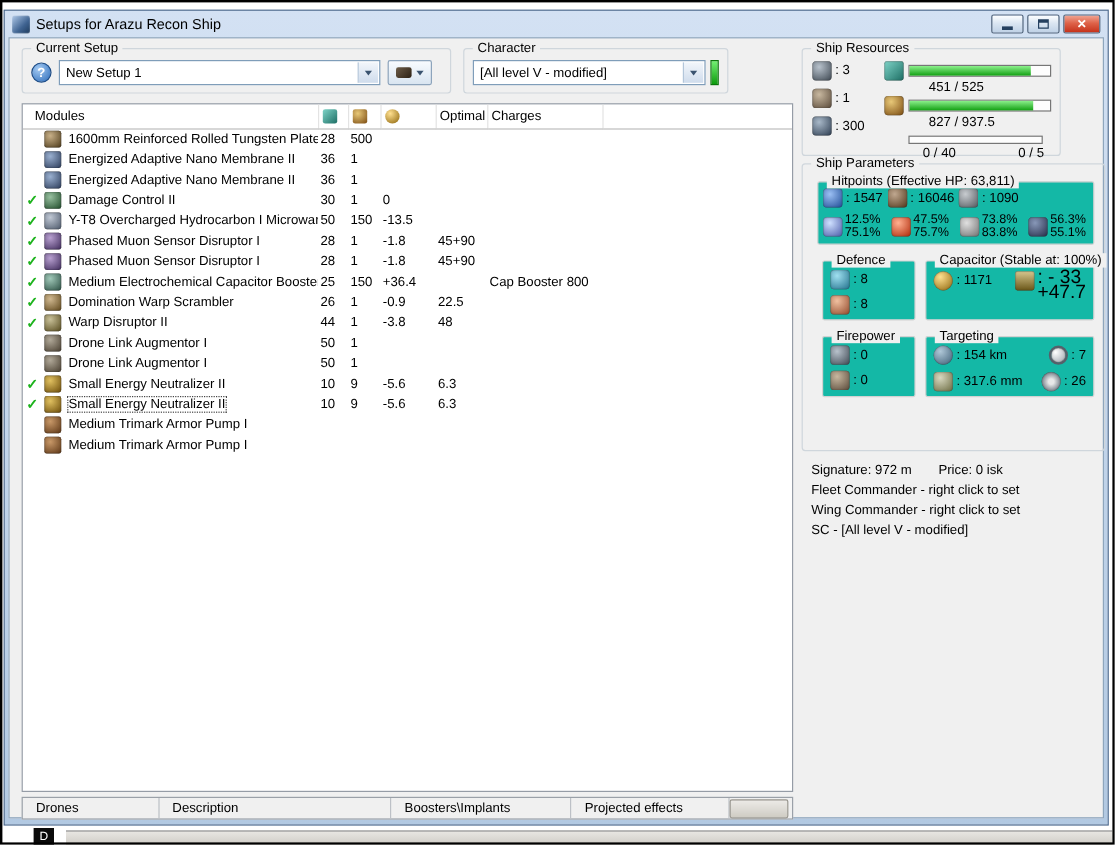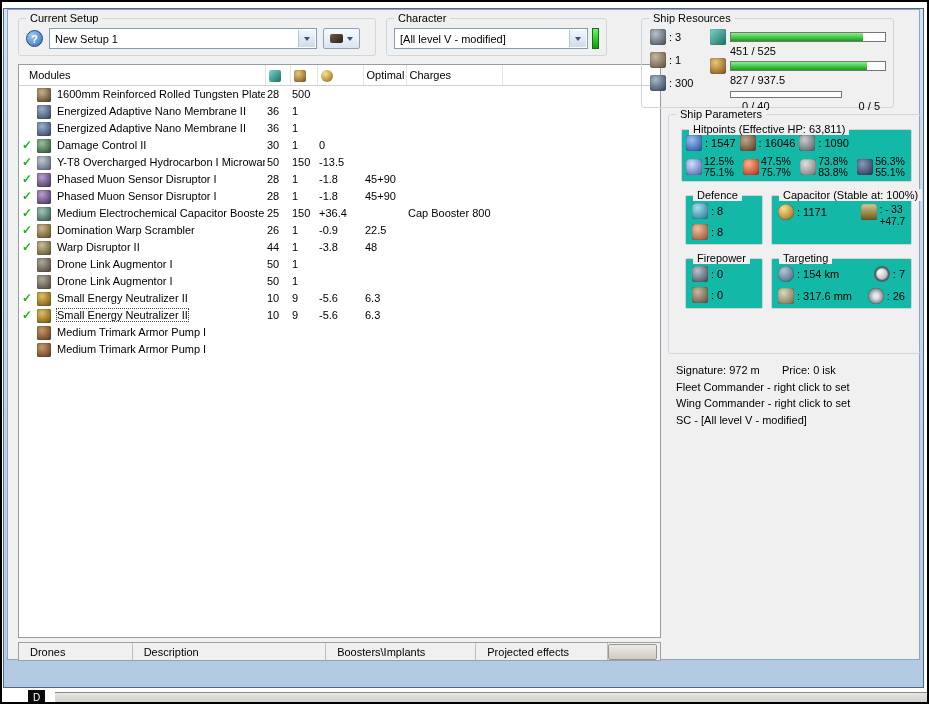--- a/index.html
+++ b/index.html
@@ -105,21 +105,21 @@
   .iv{display:flex;align-items:center;gap:3px;white-space:nowrap}
 
   
   .res-inner{display:flex;padding:10px 7px 2px 8px;gap:6px}
   .res-left{width:54px;display:flex;flex-direction:column;gap:7px}
   .res-right{flex:1;display:flex;flex-direction:column}
   .barrow{display:flex;align-items:center;gap:4px;height:16px}
   .bar{flex:1;height:10px;border:1px solid #767676;background:#fdfdfd;position:relative;box-sizing:border-box}
   .bar .fill{position:absolute;left:0;top:0;bottom:0;background:linear-gradient(#8cf18c,#13a013)}
   .bar.small{flex:none;width:112px;height:7px}
-  .barval{height:13px;line-height:12px;margin-left:20px}
+  .barval{height:13px;line-height:12px;margin-left:37px}
   .calrow{display:flex;align-items:center;height:11px;margin-top:2px}
   .calbottom{display:flex;height:13px;line-height:13px}
 
   
   .sub{position:relative;border:1px solid #d2d2d2;border-radius:2px;box-sizing:border-box;background:#14b8a6}
   .hp-vals{display:flex;align-items:center;gap:4px;padding:5px 2px 2px 4px}
   .hp-vals .iv{flex:none}
   .res-row{display:flex;justify-content:space-between;padding:3px 6px 3px 4px}
   .rgrp{display:flex;align-items:center;gap:2px}
   .rcol{display:flex;flex-direction:column;line-height:11px;font-size:10.5px}
@@ -137,20 +137,35 @@
   
   .bottom-strip{position:absolute;left:55px;top:692px;width:872px;height:12px;
       background:linear-gradient(#e8e6e2,#cfccc6);border-top:1px solid #8a8a8a;box-sizing:border-box}
   .d-chip{position:absolute;left:28px;top:690px;width:17px;height:14px;background:#0a0a0a;color:#fff;
       font-size:10px;display:flex;align-items:center;justify-content:center}
 </style>
 </head>
 <body>
 
 <div class="win">
+  <div class="titlebar">
+    <span class="app-icon"></span>
+    <span class="title">Setups for Arazu Recon Ship</span>
+    <span class="winbtns">
+      <span class="wbtn">
+          <span class="glyph-min"></span>
+        </span>
+      <span class="wbtn">
+          <span class="glyph-max"></span>
+        </span>
+      <span class="wbtn close">
+          <span>✕</span>
+        </span>
+    </span>
+  </div>
 
   <div class="content">
 
     <div class="gb" style="left:10px;top:8px;width:358px;height:38px">
       <span class="legend">Current Setup</span>
       <div style="display:flex;align-items:center;gap:6px;padding:9px 7px 0 7px">
         <span class="help">?</span>
         <div class="dd" style="width:268px">
           <span>New Setup 1</span>
           <span class="arrowbox">
@@ -383,21 +398,21 @@
     </div>
 
     <div class="tabs">
       <div class="tab" style="width:115px">Drones</div>
       <div class="tab" style="width:196px">Description</div>
       <div class="tab" style="width:152px">Boosters\Implants</div>
       <div class="tab" style="width:133px">Projected effects</div>
       <div class="gbtn"></div>
     </div>
 
-    <div class="gb" style="left:633px;top:8px;width:253px;height:90px">
+    <div class="gb" style="left:660px;top:8px;width:216px;height:90px">
       <span class="legend">Ship Resources</span>
       <div class="res-inner">
         <div class="res-left">
           <div class="iv">
               <span class="ic ic-turret"></span>
               <span>: 3</span>
             </div>
           <div class="iv">
               <span class="ic ic-launcher"></span>
               <span>: 1</span>
@@ -503,21 +518,21 @@
         </div>
         <div class="sub" style="flex:1">
           <span class="legend">Capacitor (Stable at: 100%)</span>
           <div style="display:flex;align-items:flex-start;padding:8px 6px 4px 6px">
             <span class="iv">
                 <span class="ic ic-cap"></span>
                 <span>: 1171</span>
               </span>
             <span class="iv" style="margin-left:auto;align-items:flex-start">
                 <span class="ic ic-battery"></span>
-              <span class="rcol" style="font-size:10px;line-height:12px">
+              <span class="rcol" style="font-size:16px;line-height:12px">
                   <span>: - 33</span>
                   <span>+47.7</span>
                 </span>
               </span>
           </div>
         </div>
       </div>
 
       <div class="two-col">
         <div class="sub" style="width:78px">

